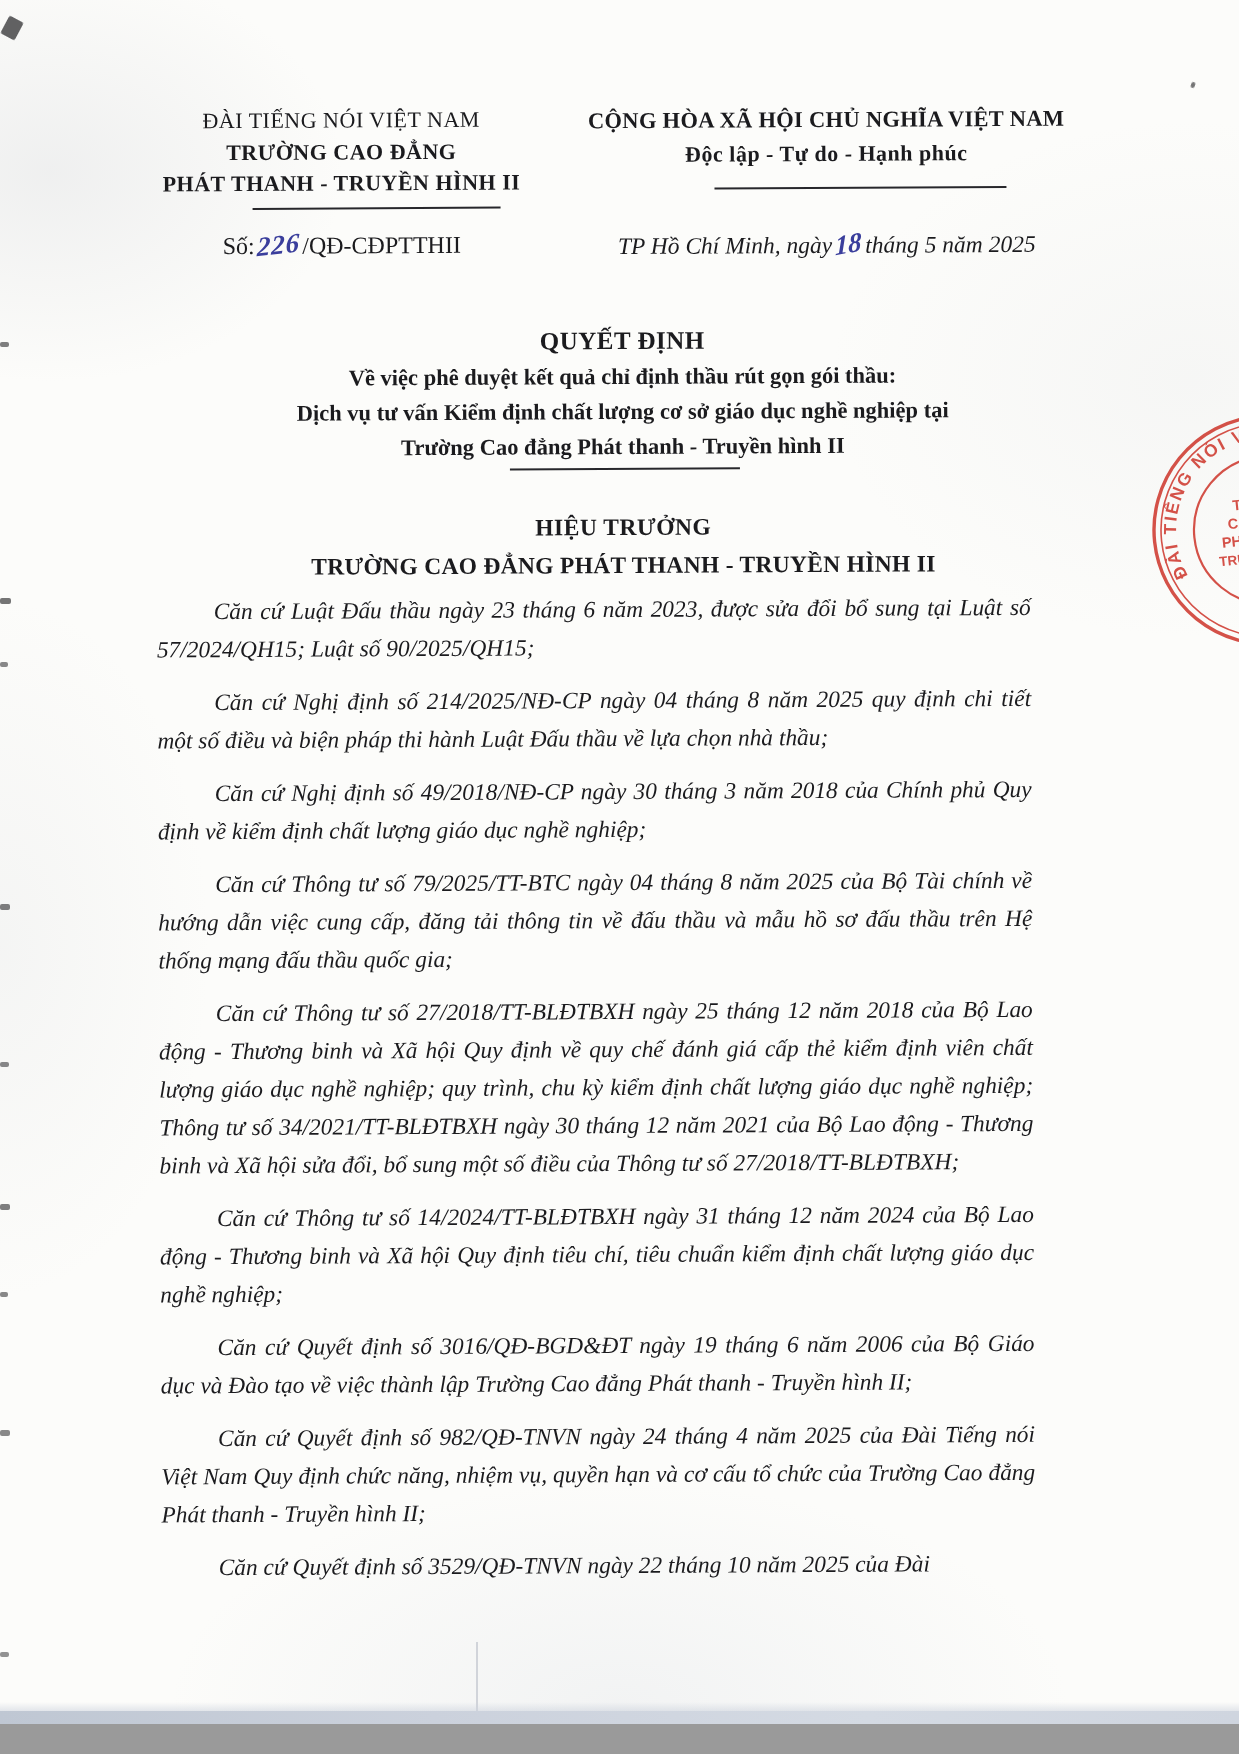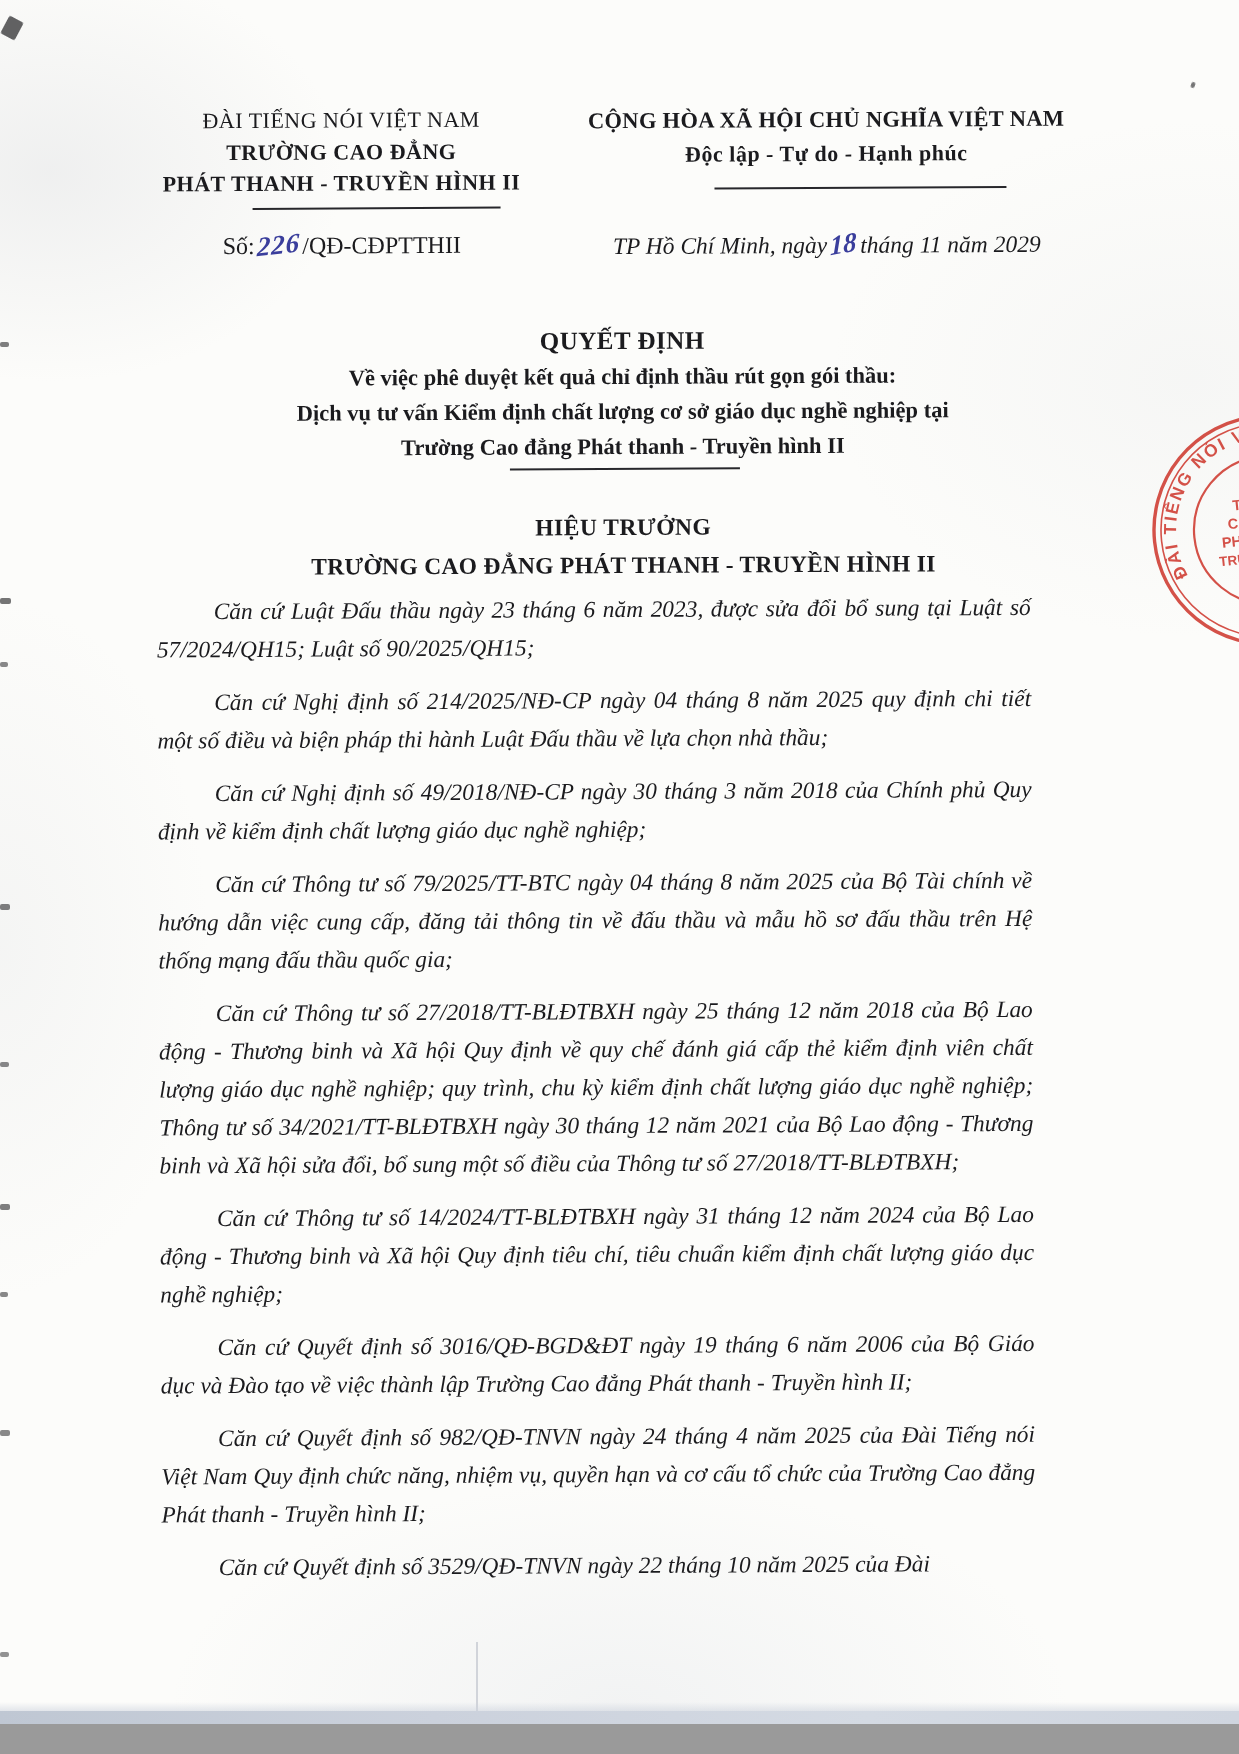--- a/index.html
+++ b/index.html
@@ -68,21 +68,21 @@
       <div class="l1">CỘNG HÒA XÃ HỘI CHỦ NGHĨA VIỆT NAM</div>
       <div class="l2">Độc lập - Tự do - Hạnh phúc</div>
     </div>
     <div class="rule rule-right"></div>
 
     <div class="so-line">
       <span>Số:</span><span class="ink ink-226">226</span><span>/QĐ-CĐPTTHII</span>
     </div>
 
     <div class="date-line">
-      <span>TP Hồ Chí Minh, ngày</span><span class="ink ink-18">18</span><span>tháng 11 năm 2029</span>
+      <span>TP Hồ Chí Minh, ngày</span><span class="ink ink-18">18</span><span>tháng 5 năm 2025</span>
     </div>
 
     <div class="title-block">
       <div class="t0">QUYẾT ĐỊNH</div>
       <div class="t1">Về việc phê duyệt kết quả chỉ định thầu rút gọn gói thầu:</div>
       <div class="t2">Dịch vụ tư vấn Kiểm định chất lượng cơ sở giáo dục nghề nghiệp tại</div>
       <div class="t3">Trường Cao đẳng Phát thanh - Truyền hình II</div>
     </div>
     <div class="rule rule-title"></div>
 

